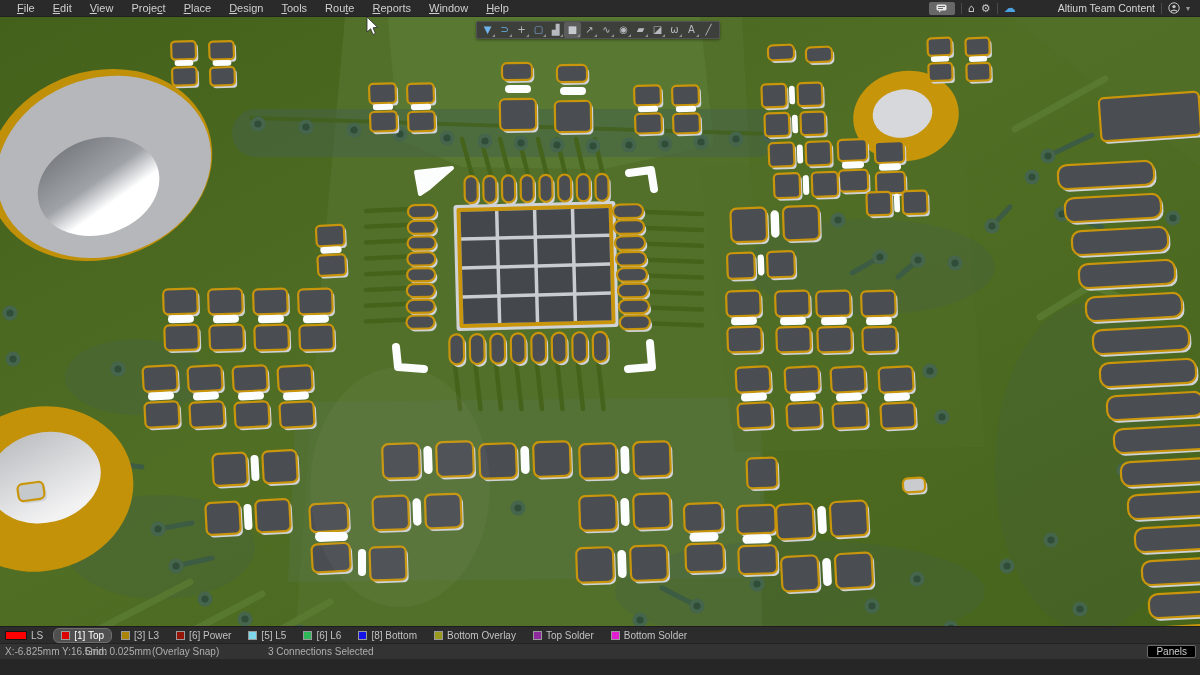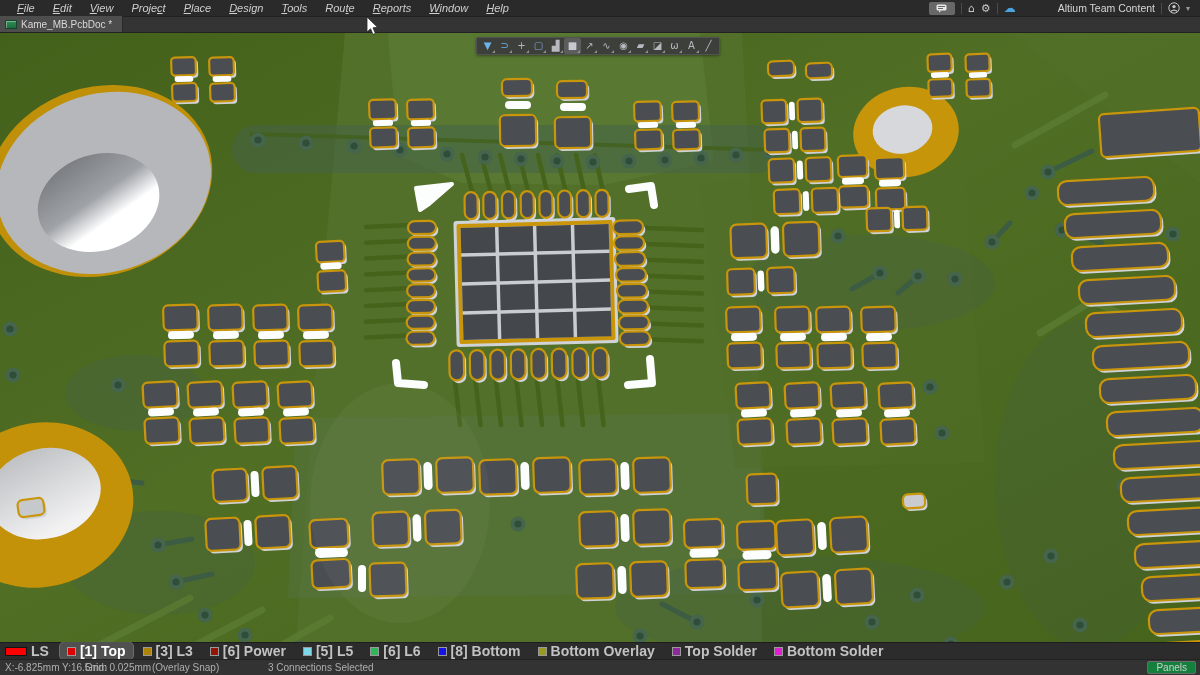--- a/index.html
+++ b/index.html
@@ -3,21 +3,21 @@
 <meta charset="utf-8">
 <style>
   * { margin:0; padding:0; box-sizing:border-box; }
   html,body { width:1200px; height:675px; overflow:hidden; background:#262626;
     font-family:"Liberation Sans", sans-serif; -webkit-font-smoothing:antialiased; }
   .app { position:relative; width:1200px; height:675px; display:flex; flex-direction:column; }
 
   
   .menubar { height:17px; background:#2a2a2a; display:flex; align-items:center;
     font-size:11px; color:#cfcfcf; border-bottom:1px solid #212121; }
-  .menubar .menus { display:flex; align-items:center; padding-left:8px;font-style:italic; }
+  .menubar .menus { display:flex; align-items:center; padding-left:8px; }
   .menu-item { padding:0 9px; cursor:default; line-height:16px; }
   .menu-item u { text-decoration:underline; }
   .mb-right { margin-left:auto; display:flex; align-items:center; gap:6px; padding-right:10px; color:#c4c4c4; }
   .mb-sep { width:1px; height:11px; background:#4a4a4a; }
   .chat-btn { background:#686868; border-radius:2px; width:26px; height:13px;
     display:flex; align-items:center; justify-content:center; }
   .mb-ic { font-family:"DejaVu Sans", sans-serif; font-size:11px; line-height:13px; color:#c8c8c8; }
   .cloud { color:#4da3e0; font-size:12px; }
   .team-label { font-size:10.5px; color:#d6d6d6;margin-left:36px; }
   .caret { font-size:8px; color:#9a9a9a; }
@@ -42,37 +42,37 @@
   .ab-ic.active { background:#5c5c5c; border-radius:2px; }
   .ab-ic::after { content:""; position:absolute; right:1px; bottom:1px;
     border-left:3px solid transparent; border-bottom:3px solid #8f8f8f; }
   .ab-ic.nocaret::after { display:none; }
 
   
   .cursor { position:absolute; left:366px; top:17px; z-index:60; }
 
   
   .layerbar { height:17px; background:#2c2c2c; border-top:1px solid #1d1d1d; display:flex;
-    align-items:center; padding-left:5px; font-size:14px; font-weight:bold; color:#c2c2c2; }
+    align-items:center; padding-left:5px; font-size:10px; font-weight:normal; color:#c2c2c2; }
   .ls-swatch { width:22px; height:9px; margin-right:4px; border:1px solid #141414; }
   .ls-label { margin-right:10px; }
   .ltab { display:flex; align-items:center; gap:4px; padding:1px 7px; margin-right:1px;
     border:1px solid transparent; border-radius:6px; white-space:nowrap; }
   .ltab.active { background:#505050; border-color:#6e6e6e; color:#ffffff; }
   .lchip { width:9px; height:9px; border:1px solid #9a9a9a; }
 
   
   .statusbar { position:relative; height:16px; background:#333333; border-top:1px solid #222;
     font-size:10px; color:#aeaeae; }
   .sb-pos  { position:absolute; left:5px;   top:2px;text-align:right; }
   .sb-grid { position:absolute; left:85px;  top:2px; }
   .sb-snap { position:absolute; left:152px; top:2px; }
   .sb-conn { position:absolute; left:268px; top:2px; }
   .panels-btn { position:absolute; right:4px; top:1px; height:13px; padding:0 8px;
-    background:#15803d; border:1px solid #6b6b6b; border-radius:2px; color:#cfcfcf;
+    background:#000000; border:1px solid #6b6b6b; border-radius:2px; color:#cfcfcf;
     font-size:10px; line-height:12px; }
 </style>
 </head>
 <body>
 
 <div class="app">
 
   <div class="menubar">
     <div class="menus">
       <span class="menu-item"><u>F</u>ile</span>
@@ -105,26 +105,20 @@
       <span class="mb-sep"></span>
       <svg width="12" height="12" viewBox="0 0 12 12">
           <circle cx="6" cy="6" r="5.2" fill="none" stroke="#c4c4c4" stroke-width="1"></circle>
           <circle cx="6" cy="4.6" r="1.7" fill="#c4c4c4"></circle>
           <path d="M2.6 9.6 Q6 6.6 9.4 9.6" fill="none" stroke="#c4c4c4" stroke-width="1.3"></path>
         </svg>
       <span class="caret">▾</span>
     </div>
   </div>
 
-  <div class="tabbar">
-    <div class="doc-tab">
-      <span class="chip-ic"></span>
-      <span>Kame_MB.PcbDoc *</span>
-    </div>
-  </div>
 
   <div class="viewport">
     <svg id="pcb" width="1200" height="609" viewBox="0 0 1200 609">
       <defs>
         <linearGradient id="bgG" x1="0" y1="0" x2="1" y2="1">
           <stop offset="0" stop-color="#44611b"></stop>
             <stop offset="0.45" stop-color="#506e24"></stop>
             <stop offset="1" stop-color="#46641b"></stop>
         </linearGradient>
         <linearGradient id="holeG" x1="0" y1="0" x2="0.4" y2="1">

